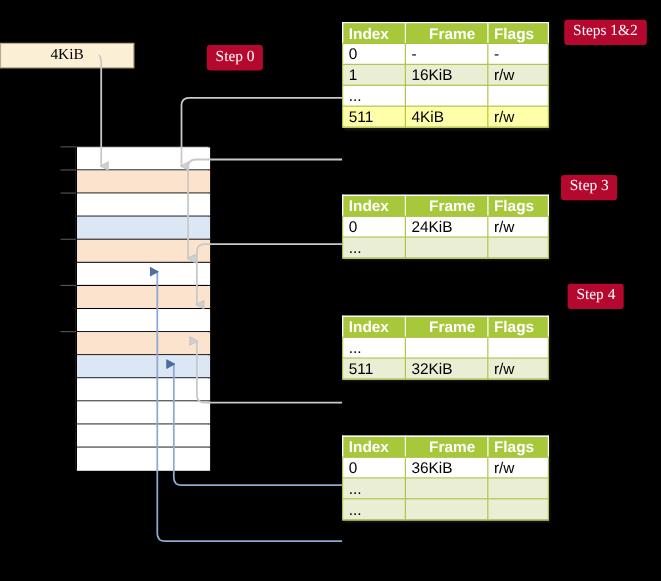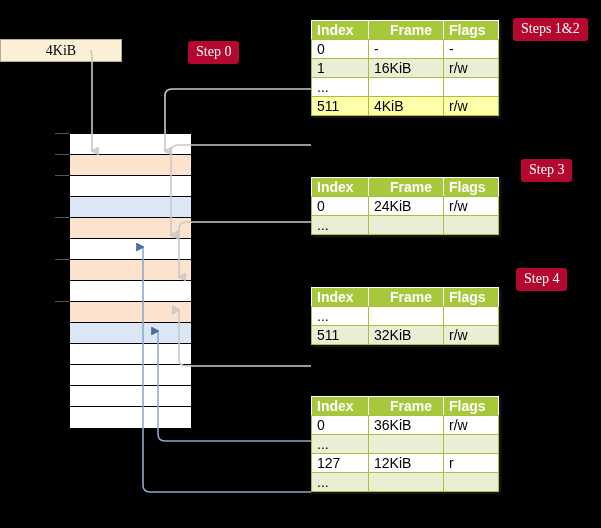--- a/index.html
+++ b/index.html
@@ -197,33 +197,28 @@
           <tr class="">
             <td class="c0">0</td>
             <td class="c1">36KiB</td>
             <td class="c2">r/w</td>
           </tr>
           <tr class="alt">
             <td class="c0">...</td>
             <td class="c1"></td>
             <td class="c2"></td>
           </tr>
-          <tr class="">
-            <td class="c0">127</td>
-            <td class="c1">12KiB</td>
-            <td class="c2">r</td>
-          </tr>
           <tr class="alt">
             <td class="c0">...</td>
             <td class="c1"></td>
             <td class="c2"></td>
           </tr>
         </tbody>
       </table>
     </div>
   <div id="pills">
       <div class="pill" style="left: 188px; top: 41px; font-family: Liberation Serif, serif;">Step 0</div>
       <div class="pill" style="left: 513px; top: 18px;">Steps 1&amp;2</div>
-      <div class="pill" style="left: 521px; top: 159px;">Step 3</div>
-      <div class="pill" style="left: 516px; top: 268px;">Step 4</div>
+      <div class="pill" style="left: 510px; top: 159px;">Step 3</div>
+      <div class="pill" style="left: 516px; top: 258px;">Step 4</div>
     </div>
 
 </div>
 
 </body></html>

